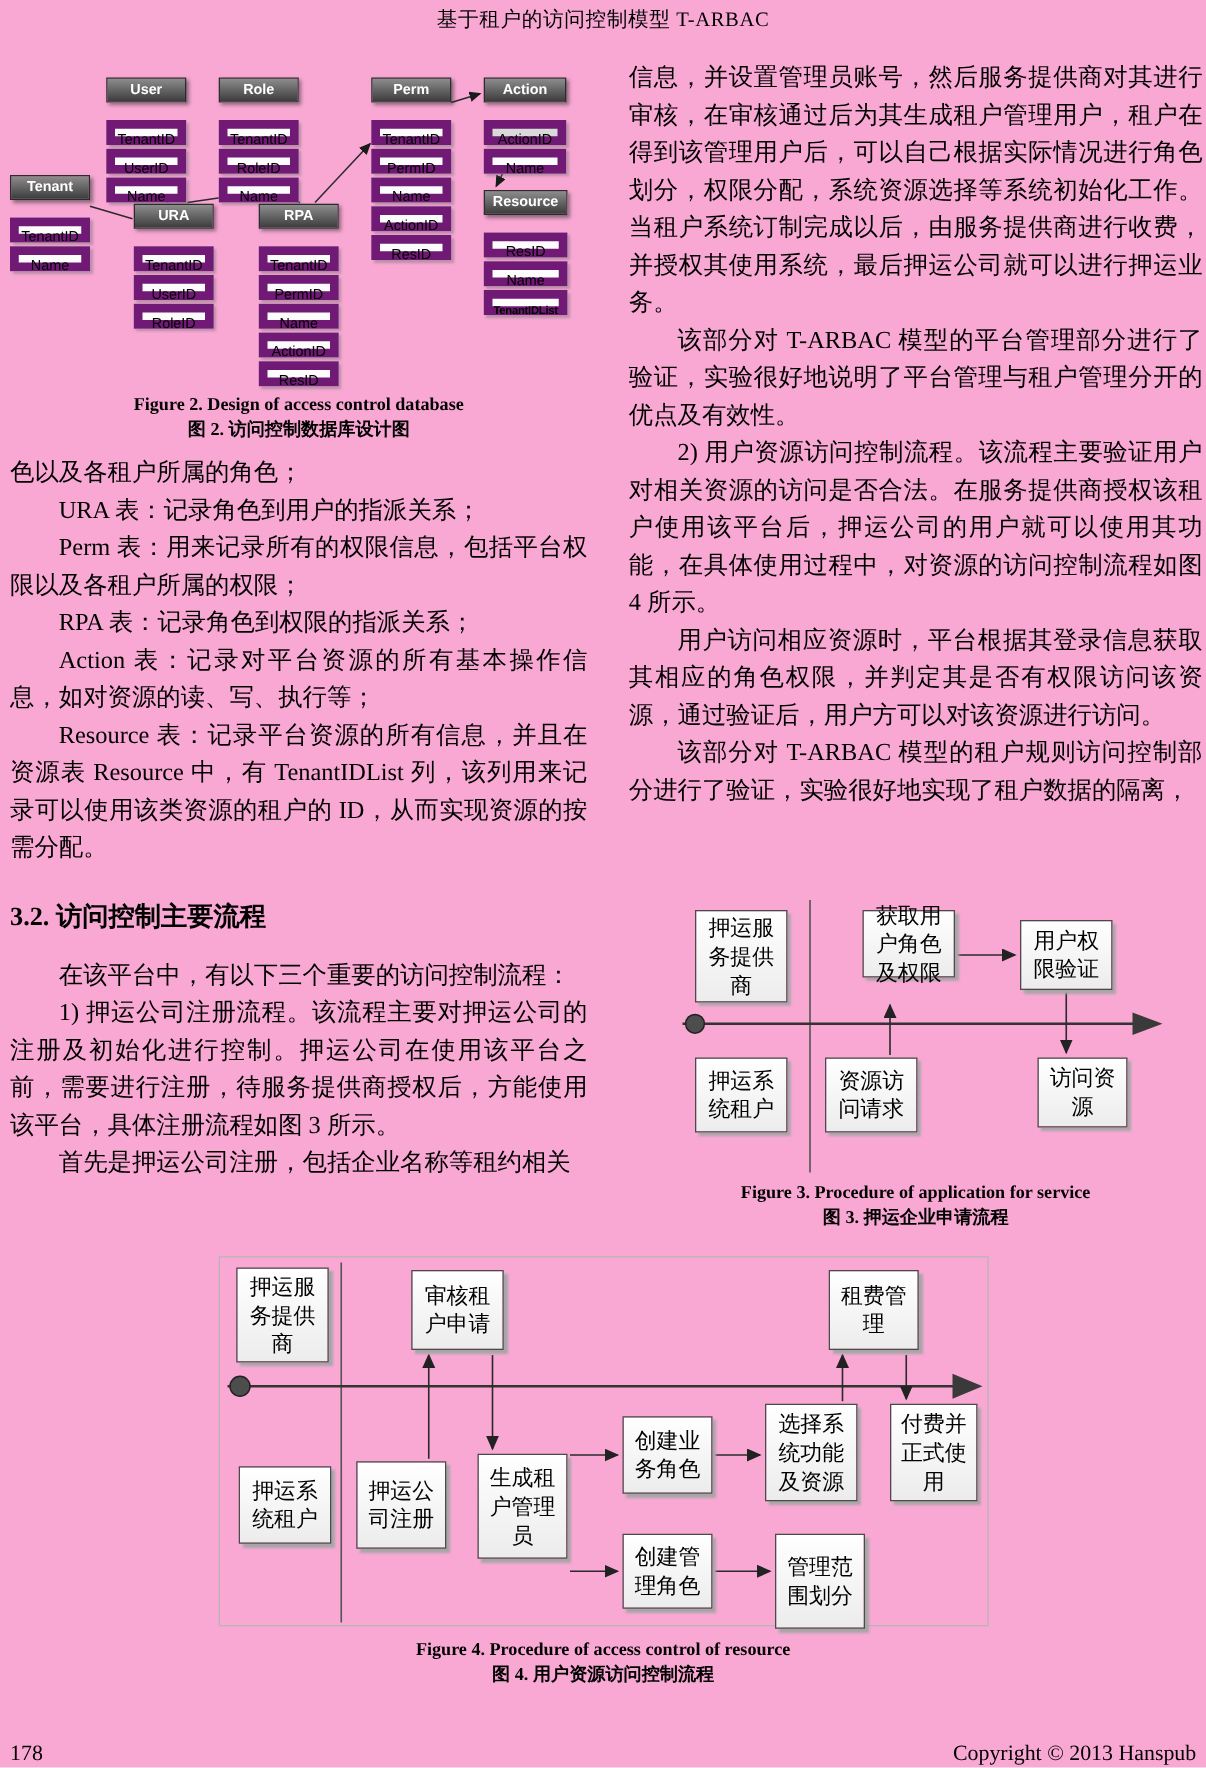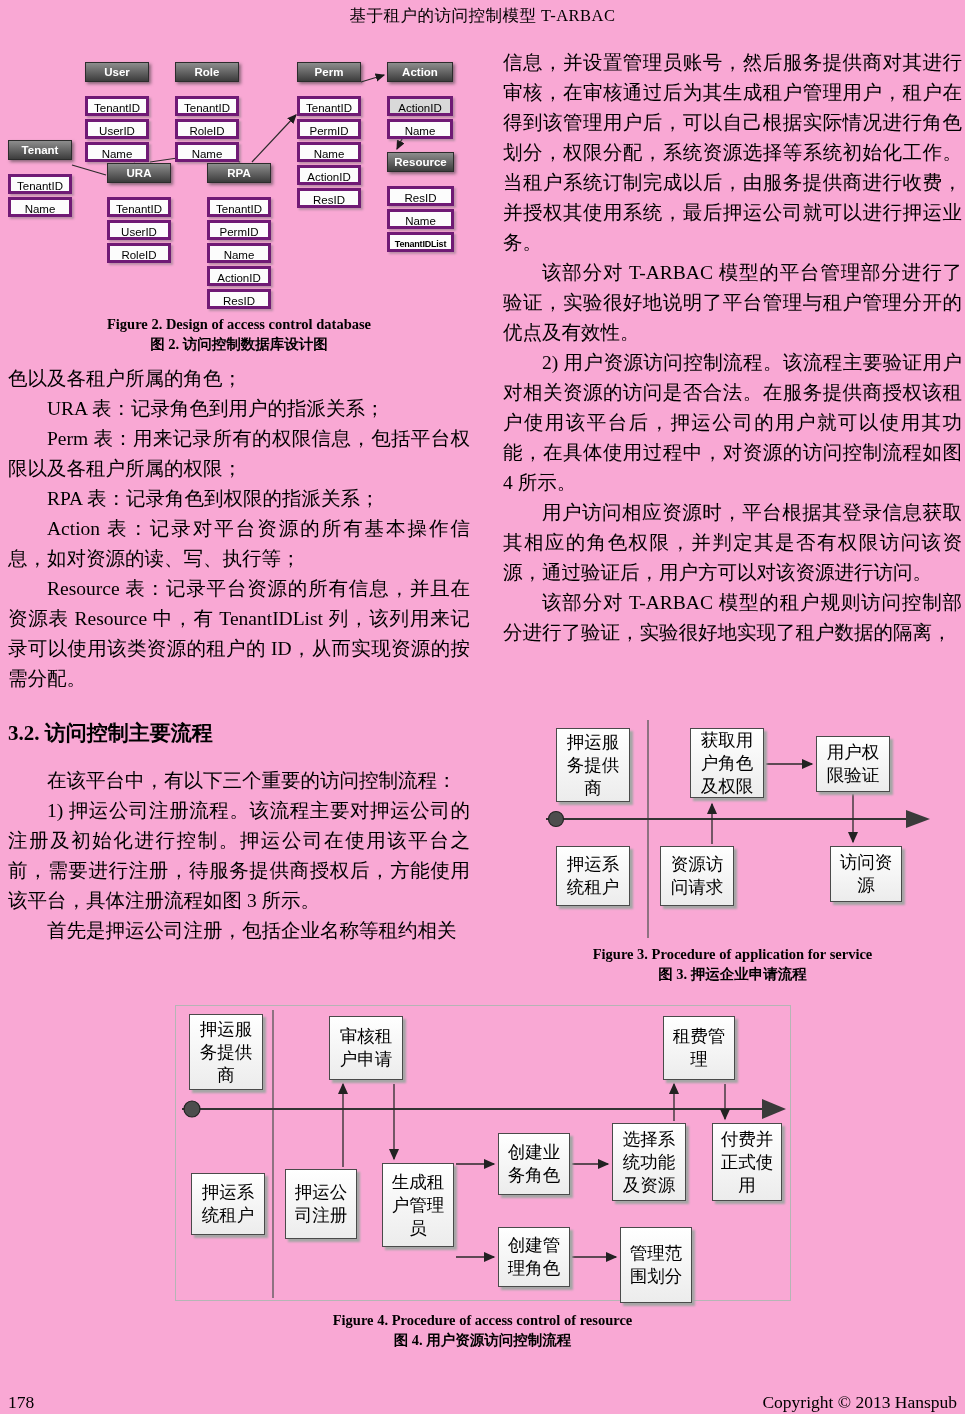--- a/index.html
+++ b/index.html
@@ -32,21 +32,21 @@
   
   .fig2 { position:absolute; left:0; top:55px; width:475px; height:256px; }
   .ertable { position:absolute; font-family:"Liberation Sans","DejaVu Sans",sans-serif; }
   .er-hdr {
     height:20px; line-height:18px; border:1px solid #2c2c2c;
     background:linear-gradient(#8d8d8d,#3c3c3c); color:#fff; font-weight:bold;
     font-size:11.5px; text-align:center; margin-bottom:14px;
     box-shadow:2px 2px 3px rgba(50,50,50,.55);
   }
   .er-fld {
-    height:20px; line-height:18px; border:3px solid #701a75; background:#fcfcfc;
+    height:20px; line-height:18px; border:7px solid #701a75; background:#fcfcfc;
     font-size:11.5px; text-align:center; margin-bottom:3px;
     box-shadow:2px 2px 2px rgba(110,110,110,.45);
   }
   .er-fld.hl { background:#d9d9d9; }
   .er-fld.small { font-size:9px; font-weight:bold; letter-spacing:-0.2px; }
   .fig-svg { position:absolute; left:0; top:0; }
   
   .flowchart { position:absolute; }
   .fig3 { left:540px; top:716px; width:395px; height:232px; }
   .fig4 { left:175px; top:1005px; width:616px; height:296px; border:1px solid #b5b5b5; }
@@ -185,21 +185,21 @@
       <line x1="6" y1="103" x2="378" y2="103" stroke="#333" stroke-width="2"></line>
       <circle cx="16" cy="103" r="7.5" fill="#4d4d4d" stroke="#222" stroke-width="1.2"></circle>
       <path d="M366,94 L390,103 L366,112 Z" fill="#3a3a3a"></path>
       <g stroke="#2a2a2a" stroke-width="1.3" fill="none">
         <line x1="172" y1="128" x2="172" y2="88" marker-end="url(#arr3)"></line>
         <line x1="226" y1="48" x2="272" y2="48" marker-end="url(#arr3)"></line>
         <line x1="313" y1="78" x2="313" y2="126" marker-end="url(#arr3)"></line>
       </g>
     </svg>
     <div class="fc-box" style="left:16px;top:12px;width:74px;height:74px">押运服务提供商</div>
-    <div class="fc-box" style="left:150px;top:12px;width:74px;height:70px">获取用户角色及权限</div>
+    <div class="fc-box" style="left:150px;top:12px;width:74px;height:54px">获取用户角色及权限</div>
     <div class="fc-box" style="left:276px;top:20px;width:74px;height:56px">用户权限验证</div>
     <div class="fc-box" style="left:16px;top:130px;width:74px;height:60px">押运系统租户</div>
     <div class="fc-box" style="left:120px;top:130px;width:74px;height:60px">资源访问请求</div>
     <div class="fc-box" style="left:290px;top:130px;width:72px;height:56px">访问资源</div>
   </div>
 
   <div class="fig-caption" style="left:503px;top:944px;width:459px">
     <div class="en">Figure 3. Procedure of application for service</div>
     <div class="zh">图 3. 押运企业申请流程</div>
   </div>

